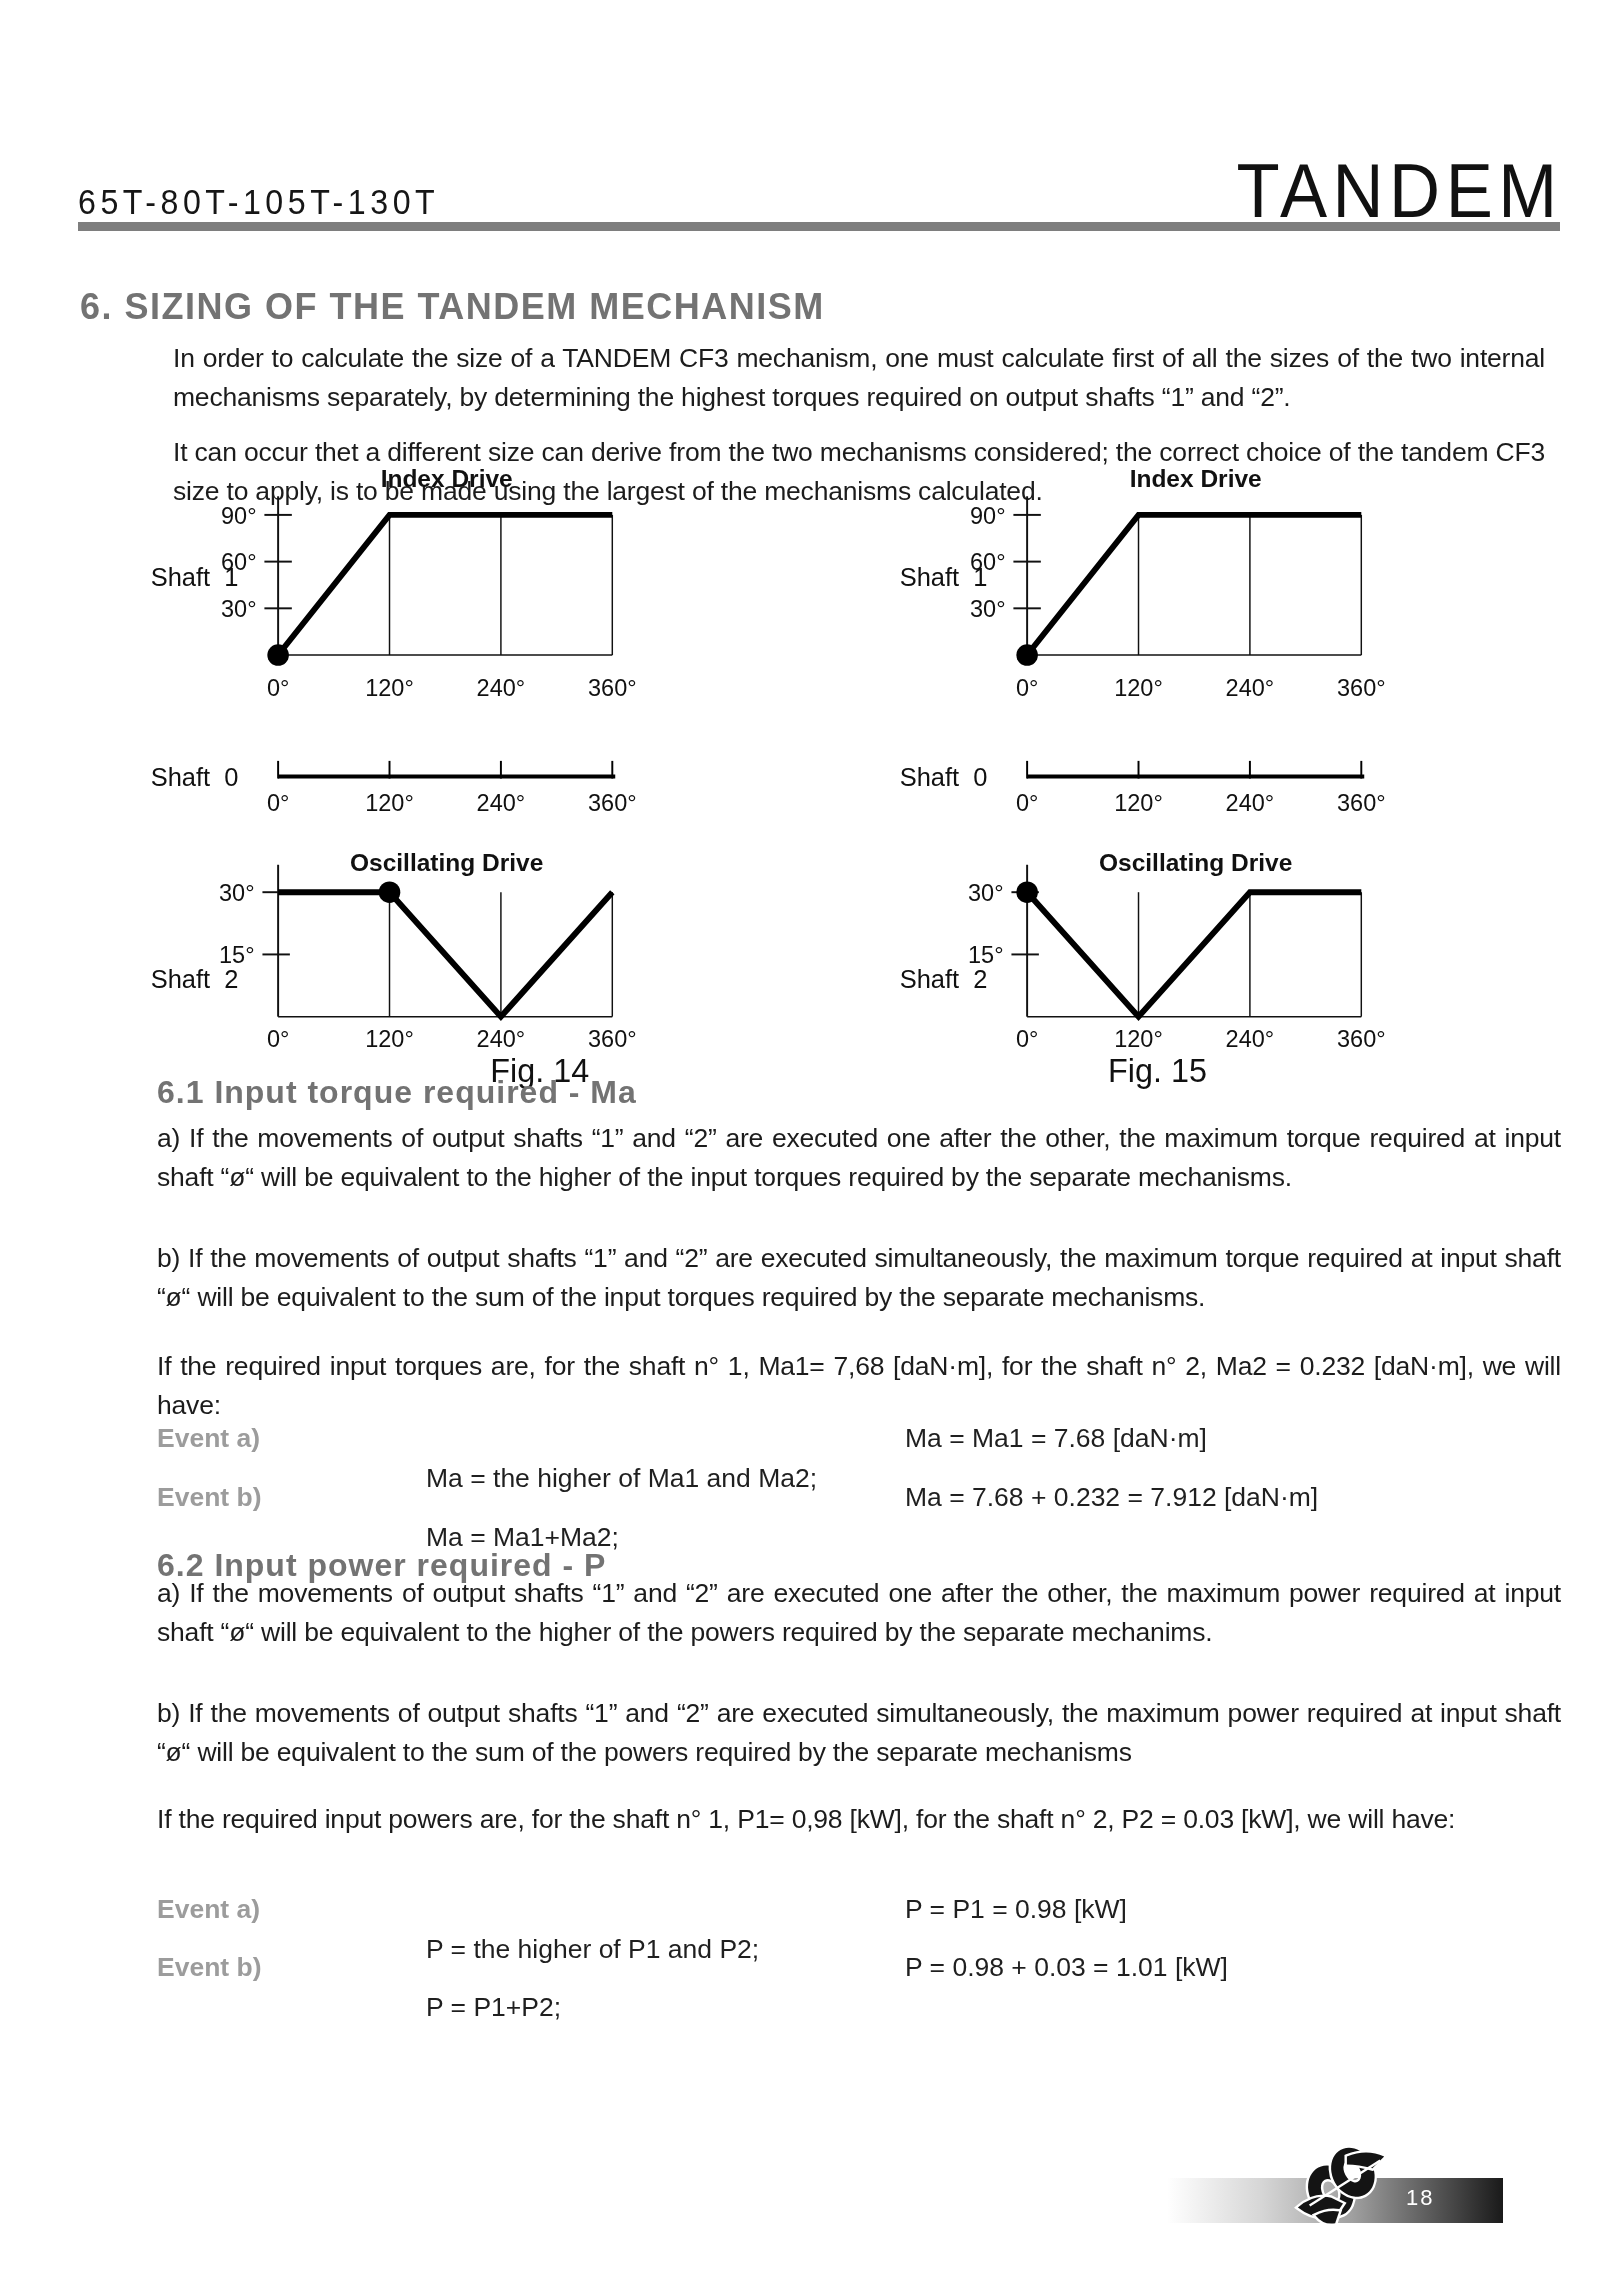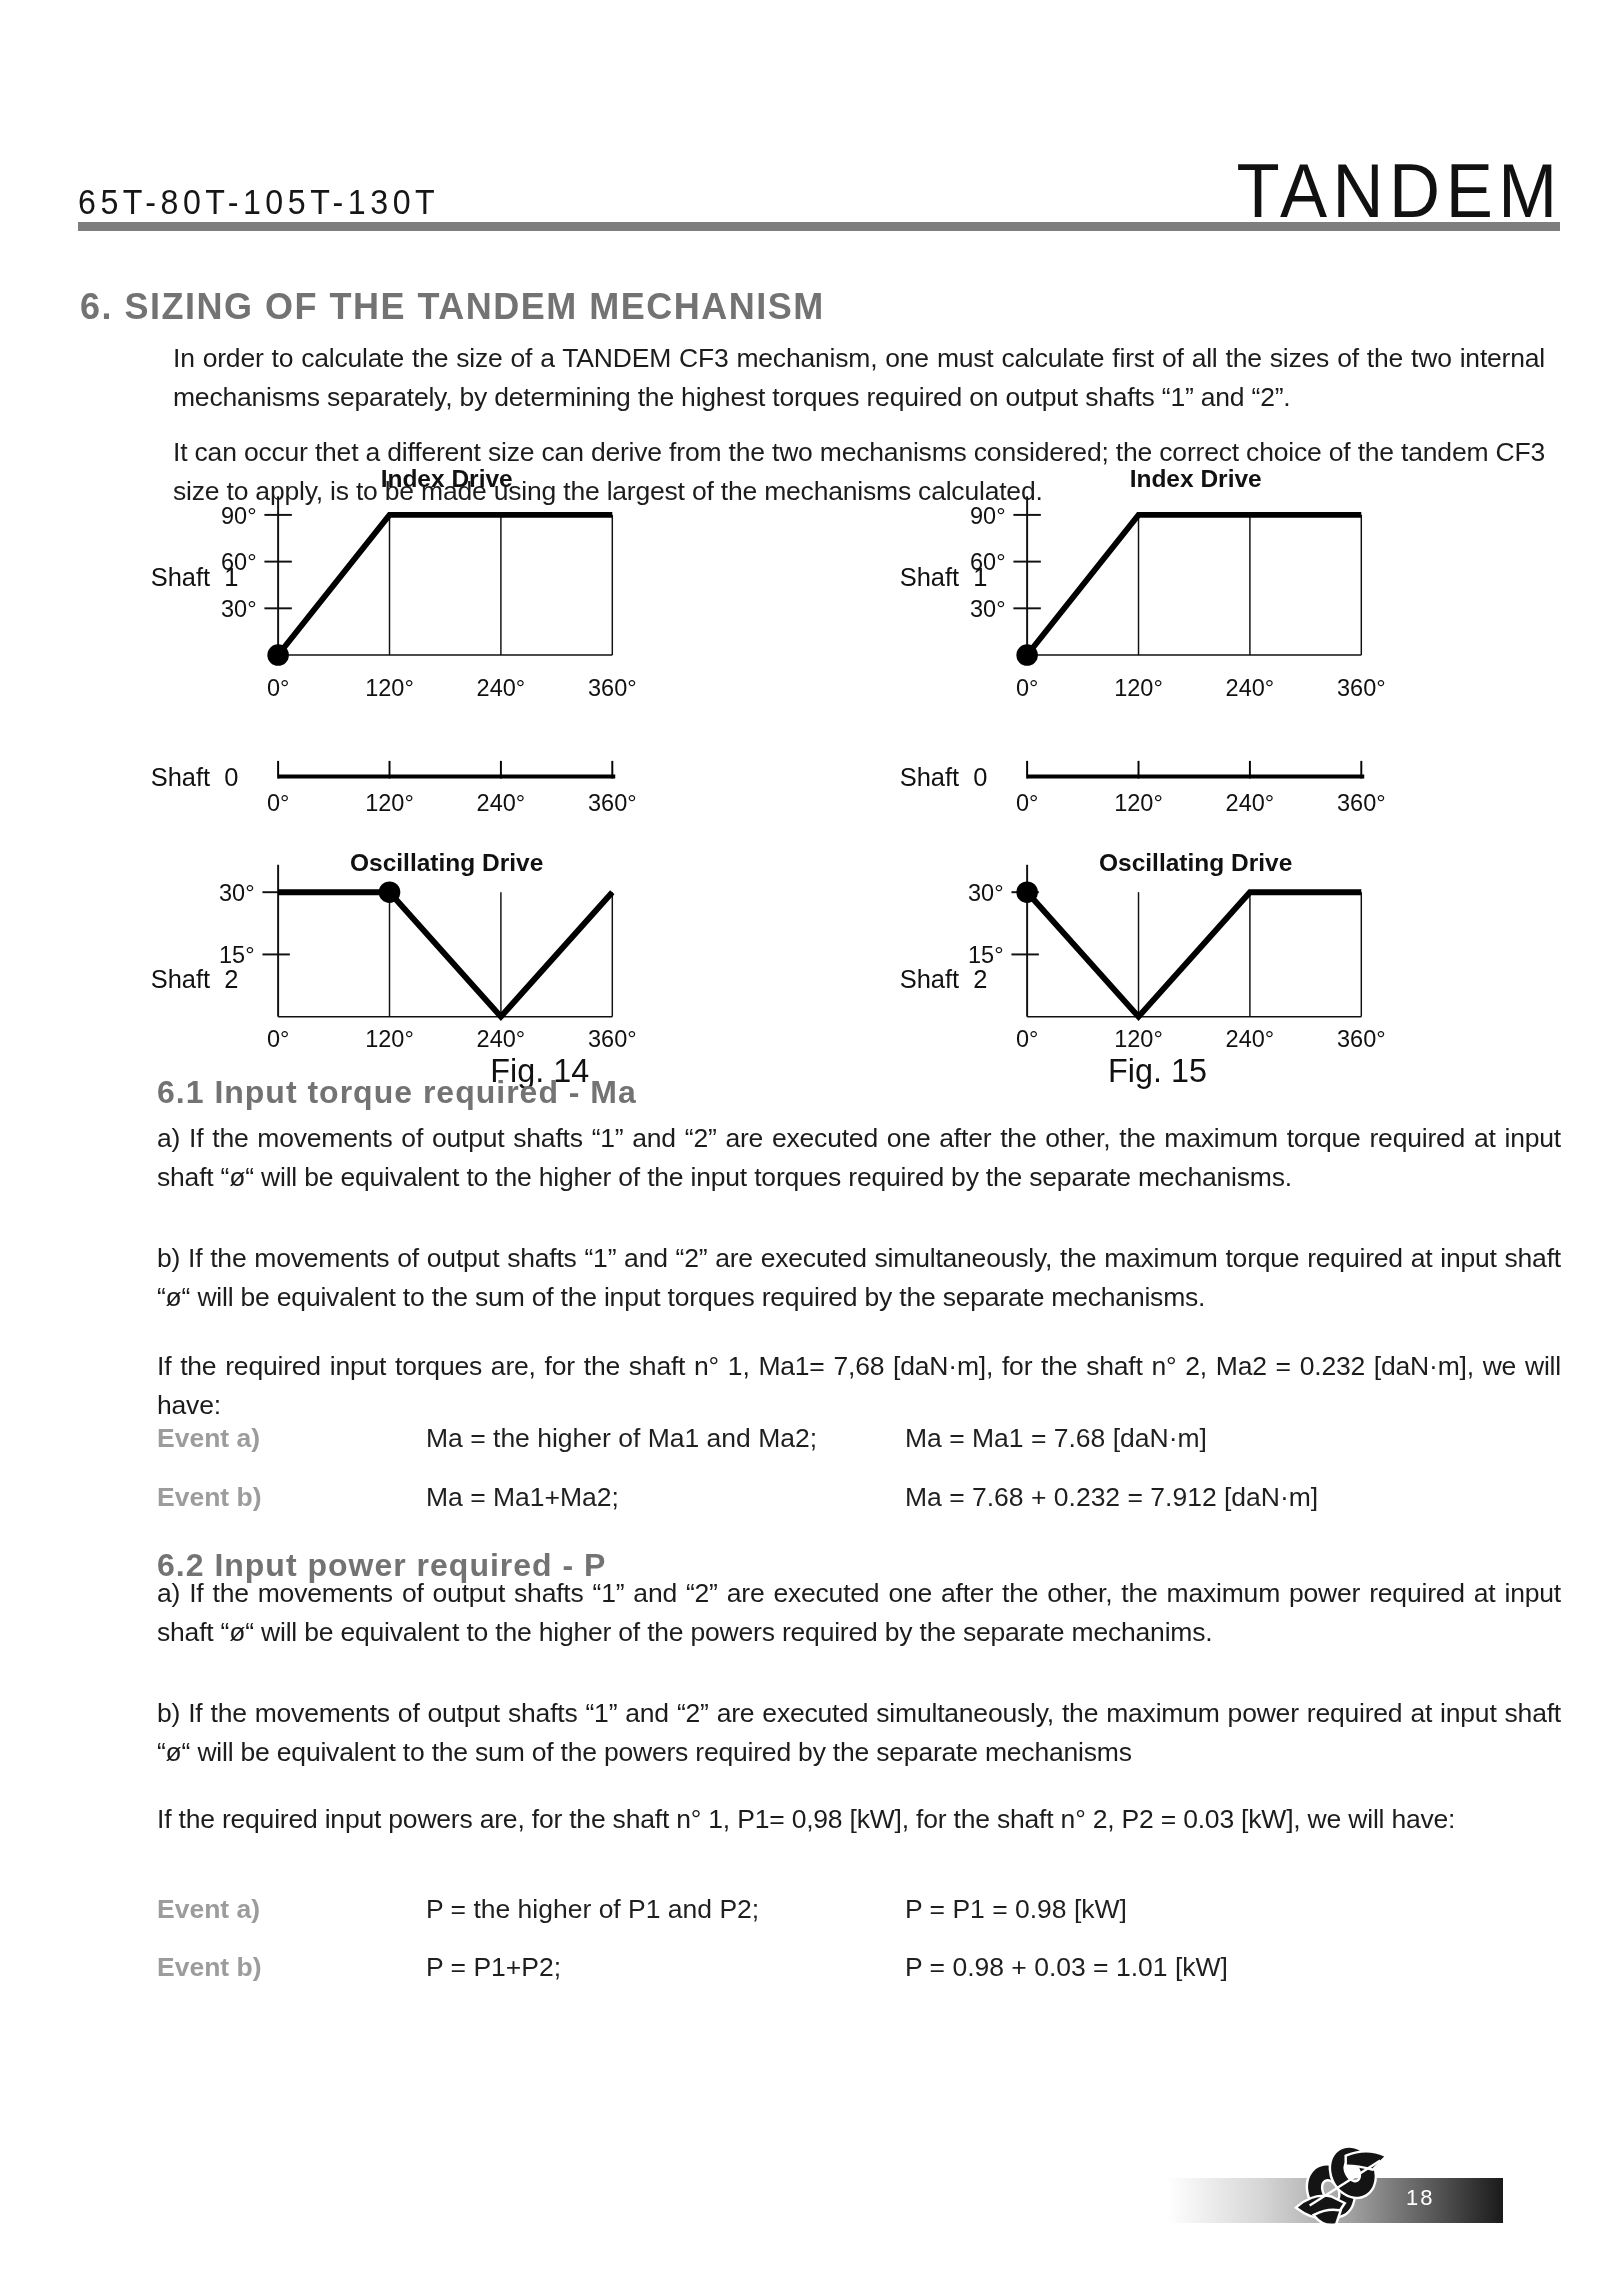--- a/index.html
+++ b/index.html
@@ -16,21 +16,21 @@
   .h-gray{color:#737373;font-weight:bold;white-space:nowrap;}
   .h-main{left:80px;top:286px;font-size:36px;letter-spacing:1.5px;}
   .h-sub{left:157px;font-size:32px;letter-spacing:1px;}
   
   .body-text{left:157px;width:1404px;font-size:26.5px;line-height:39px;
              letter-spacing:-0.2px;text-align:justify;color:#1c1c1c;}
   .body-text p{margin:16px;}
   
   .event-row{left:0;width:1305px;height:35px;font-size:26.5px;}
   .event-label{position:absolute;left:157px;color:#9c9c9c;font-weight:bold;white-space:nowrap;}
-  .event-formula{position:absolute;left:426px;white-space:nowrap;}
+  .event-formula{position:absolute;left:426px;white-space:nowrap;margin-top:40px;}
   .event-result{position:absolute;left:905px;white-space:nowrap;}
   
   .fig-col{top:461px;width:686px;height:637px;}
   #fig-col-0{left:88px;} #fig-col-1{left:837px;}
   svg text{font-family:"Liberation Sans",sans-serif;fill:#111;}
   
   .footer-bar{left:1167px;top:2178px;width:336px;height:45px;
      background:linear-gradient(90deg,rgba(255,255,255,0) 0%,#d6d6d6 28%,#a0a0a0 55%,#4a4a4a 84%,#1a1a1a 100%);}
   .page-num{left:1406px;top:2185px;font-size:22px;color:#ffffff;letter-spacing:2px;}
   .logo-box{left:1292px;top:2133px;width:102px;height:102px;}

